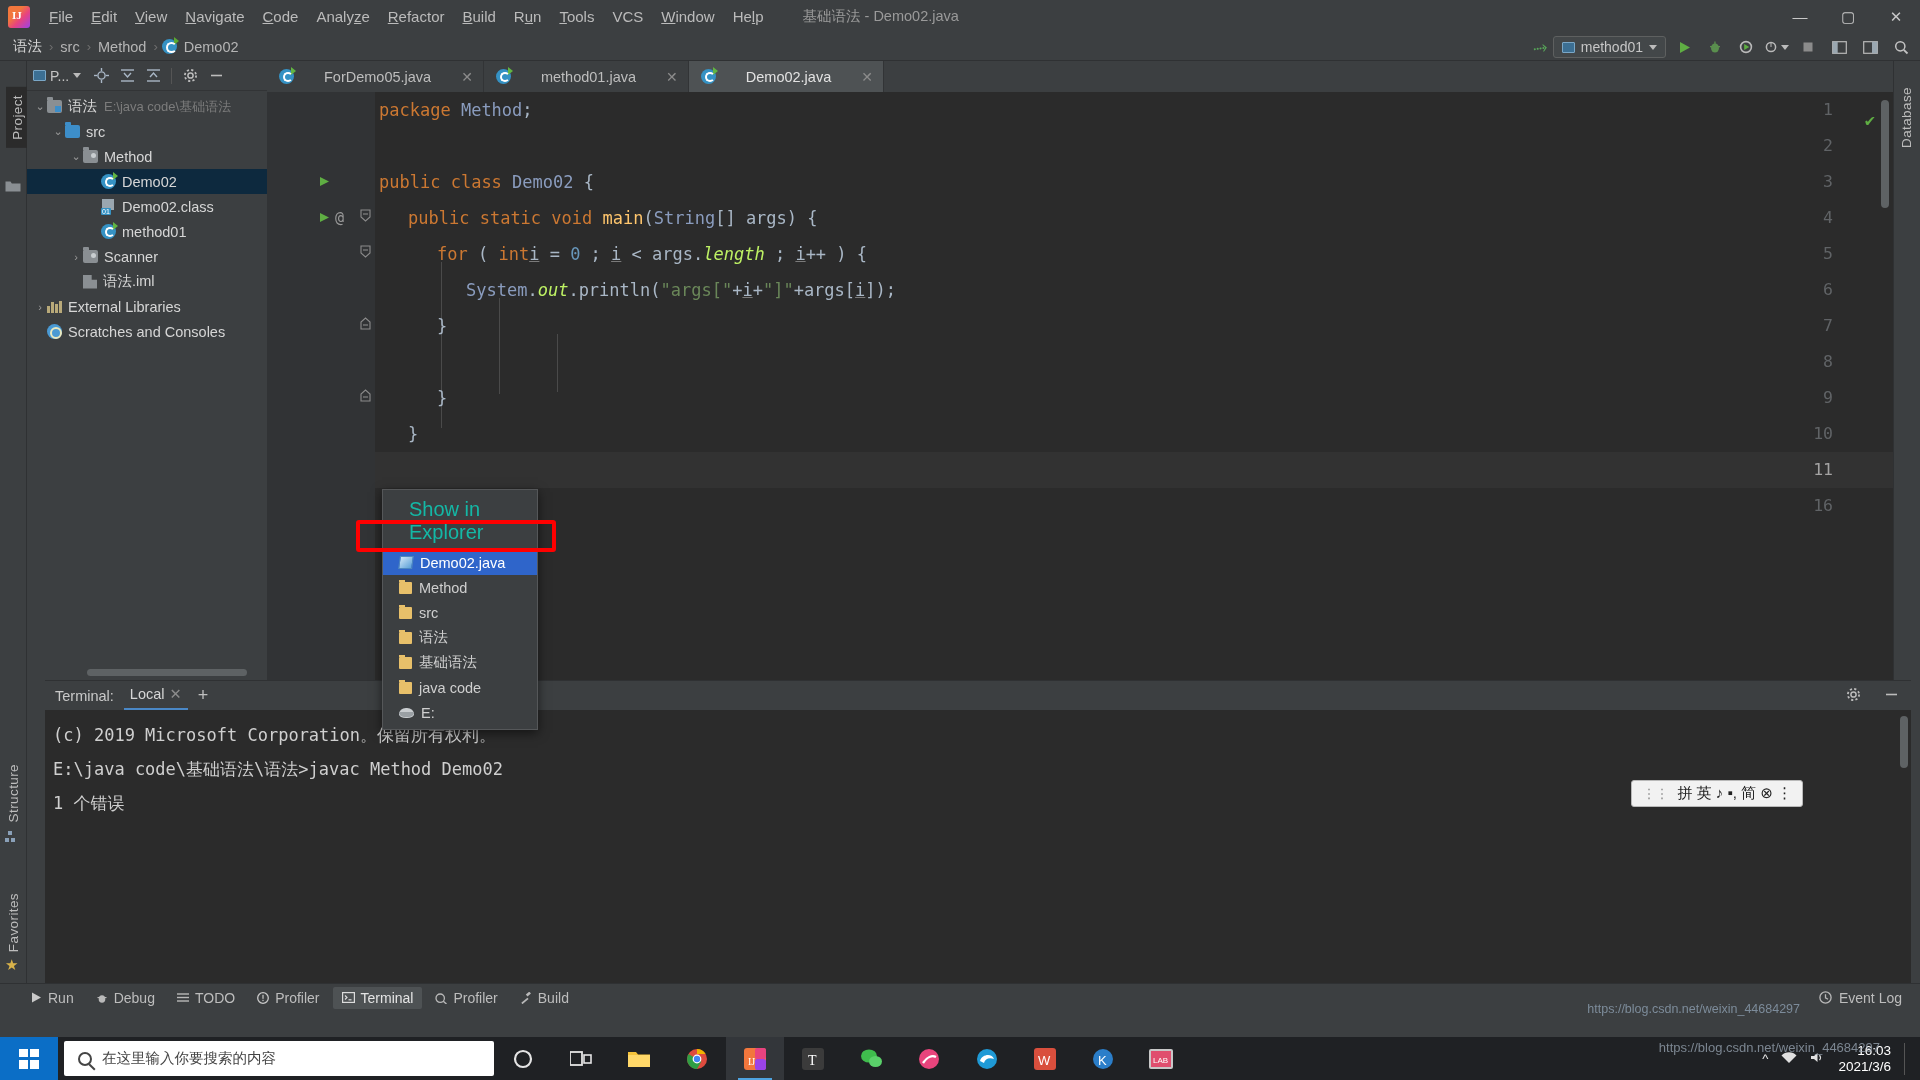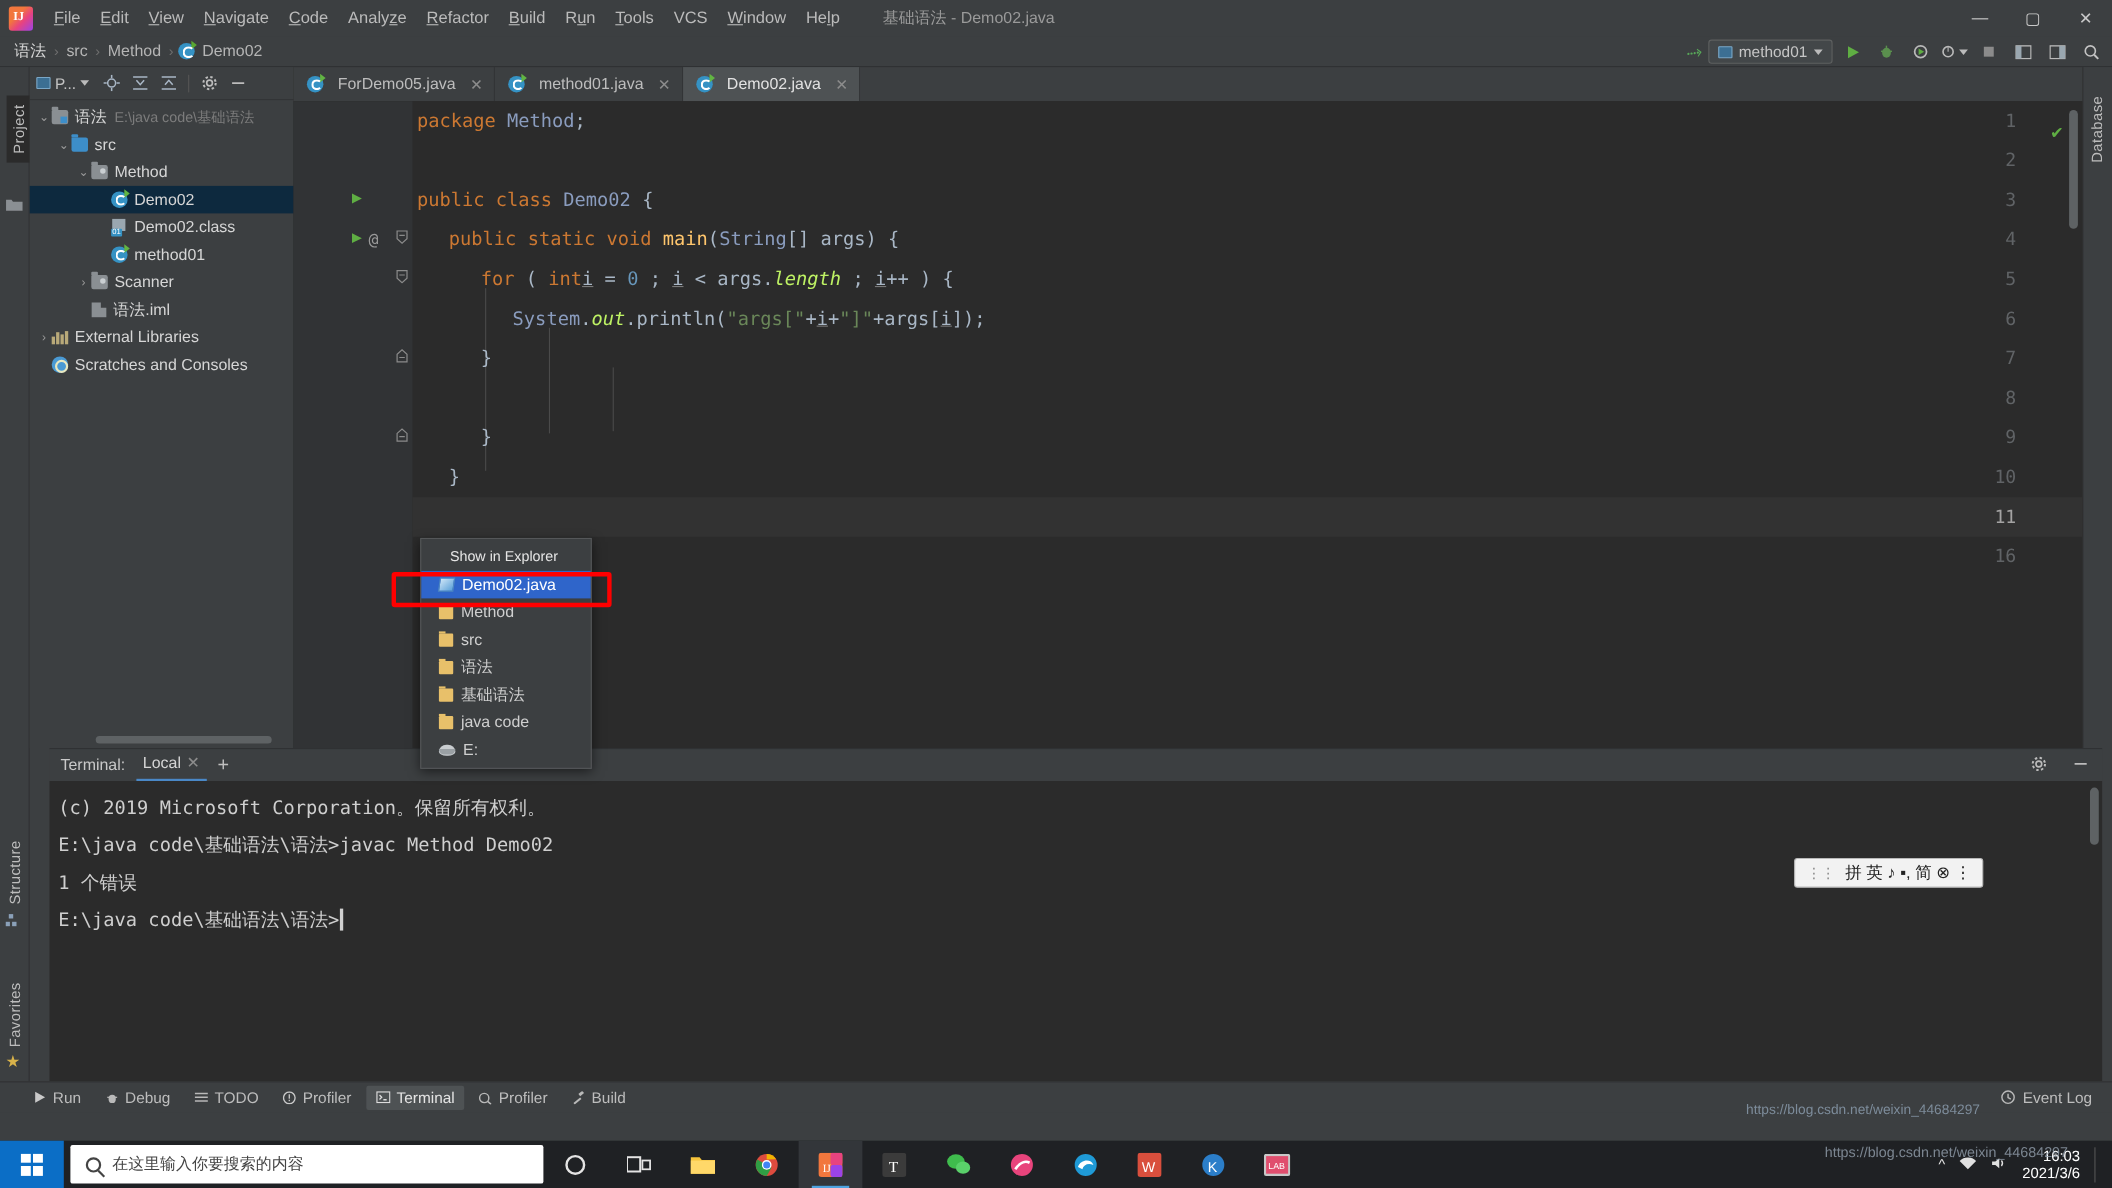--- a/index.html
+++ b/index.html
@@ -113,21 +113,21 @@
   .lib-ic{ width:15px;height:13px;margin-right:6px;flex:0 0 15px;display:flex;gap:1.5px;align-items:flex-end;}
   .lib-ic i{ display:block;width:3px;background:#b8a979;}
   .scratch-ic{ width:15px;height:15px;border-radius:50%;background:#4a9ad4;margin-right:6px;flex:0 0 15px;position:relative;}
   .scratch-ic:after{content:"";position:absolute;left:3px;top:3px;width:8px;height:8px;border:2px solid #e8e8c0;border-radius:50%;}
 
   .pp-scroll{ position:absolute; left:60px; bottom:4px; width:160px; height:7px; background:#5e6264; border-radius:4px;}
 
   
   .editor-wrap{ position:absolute; left:267px; top:61px; width:1626px; height:619px; background:#2b2b2b; }
   .tabbar{ height:31px; background:#3c3f41; display:flex; align-items:stretch; }
-  .tab{ display:flex; align-items:center; gap:7px; padding:0 10px 0 12px; font-size:14.5px;
+  .tab{ display:flex; align-items:center; gap:24px; padding:0 10px 0 12px; font-size:14.5px;
       color:#bdbdbd; border-right:1px solid #323436; }
   .tab.active{ background:#4e5254; color:#e2e2e2;}
   .tab .x{ color:#8c8c8c; font-size:14px; margin-left:6px; }
   .editor-body{ position:relative; height:588px; background:#2b2b2b; font-family:"DejaVu Sans Mono", monospace;
      font-size:17px; line-height:36px; }
   .gutter{ position:absolute; left:0; top:0; width:108px; height:588px; background:#313335; }
   .lineno{ position:absolute; right:60px; color:#606366; font-size:16.5px; text-align:right; width:40px;}
   .lineno.cur{ color:#a4a3a3; }
   .runmark{ position:absolute; left:52px; color:#5fae43; font-size:13px;}
   .atmark{ position:absolute; left:68px; color:#9a9a9a; font-size:15px;}
@@ -145,21 +145,21 @@
   .und{ text-decoration:underline; text-decoration-color:#7a7a7a; }
   .vscroll{ position:absolute; right:4px; top:8px; width:8px; height:108px; background:#5e6264; border-radius:4px;}
   .checkmark{ position:absolute; right:18px; top:10px; color:#5fae43; font-size:17px; }
   .indent-g{ position:absolute; width:1px; background:#4a4a4a; }
 
   
   .popup{
     position:absolute; left:382px; top:489px; width:156px; background:#3c3f41;
     border:1px solid #555759; box-shadow:0 3px 10px rgba(0,0,0,.55); z-index:40; padding:4px 0;
   }
-  .popup-hdr{ font-size:13px; color:#e5e5e5; padding:4px 0 6px 26px; }
+  .popup-hdr{ font-size:20px; color:#14b8a6; padding:4px 0 6px 26px; }
   .pitem{ display:flex; align-items:center; gap:7px; height:25px; padding-left:16px; font-size:14.5px; color:#cfcfcf;}
   .pitem.sel{ background:#2f65ca; color:#fff; }
   .pf-ic{ width:13px;height:12px;background:#e8c06a;border-radius:1px;flex:0 0 13px;position:relative;}
   .pf-ic:before{content:"";position:absolute;top:-2px;left:0;width:6px;height:2px;background:#e8c06a;}
   .pj-ic{ width:14px;height:13px;flex:0 0 14px;background:linear-gradient(135deg,#cfe6f7,#5aa0d8);
      transform:skewX(-8deg); border:1px solid #4d88c0;}
   .pd-ic{ width:15px;height:10px;flex:0 0 15px;background:#c9cdd0;border-radius:50%/70% 70% 40% 40%;position:relative;}
   .pd-ic:after{content:"";position:absolute;left:0;top:4px;width:15px;height:5px;background:#9aa0a4;border-radius:0 0 7px 7px;}
   .redbox{ position:absolute; left:356px; top:520px; width:200px; height:32px; border:4px solid #ff0000; border-radius:3px; z-index:45; }
 
@@ -593,21 +593,20 @@
         </span>
       </span>
     </div>
     <div class="term-body">
       <div id="term-lines">
           <div class="tline">(c) 2019 Microsoft Corporation。保留所有权利。</div>
           <div class="tline"></div>
           <div class="tline">E:\java code\基础语法\语法&gt;javac Method Demo02</div>
           <div class="tline">1 个错误</div>
           <div class="tline"></div>
-          <div class="tline">E:\java code\基础语法\语法&gt;<span class="tcursor"></span></div>
         </div>
       <div class="term-vscroll"></div>
     </div>
     <div class="ime-bar">
       <span class="dots">⋮⋮</span>
       <span>拼 英 ♪ ▪, 简 ⊗ ⋮</span>
     </div>
   </div>
 
   <div class="bottombar">

